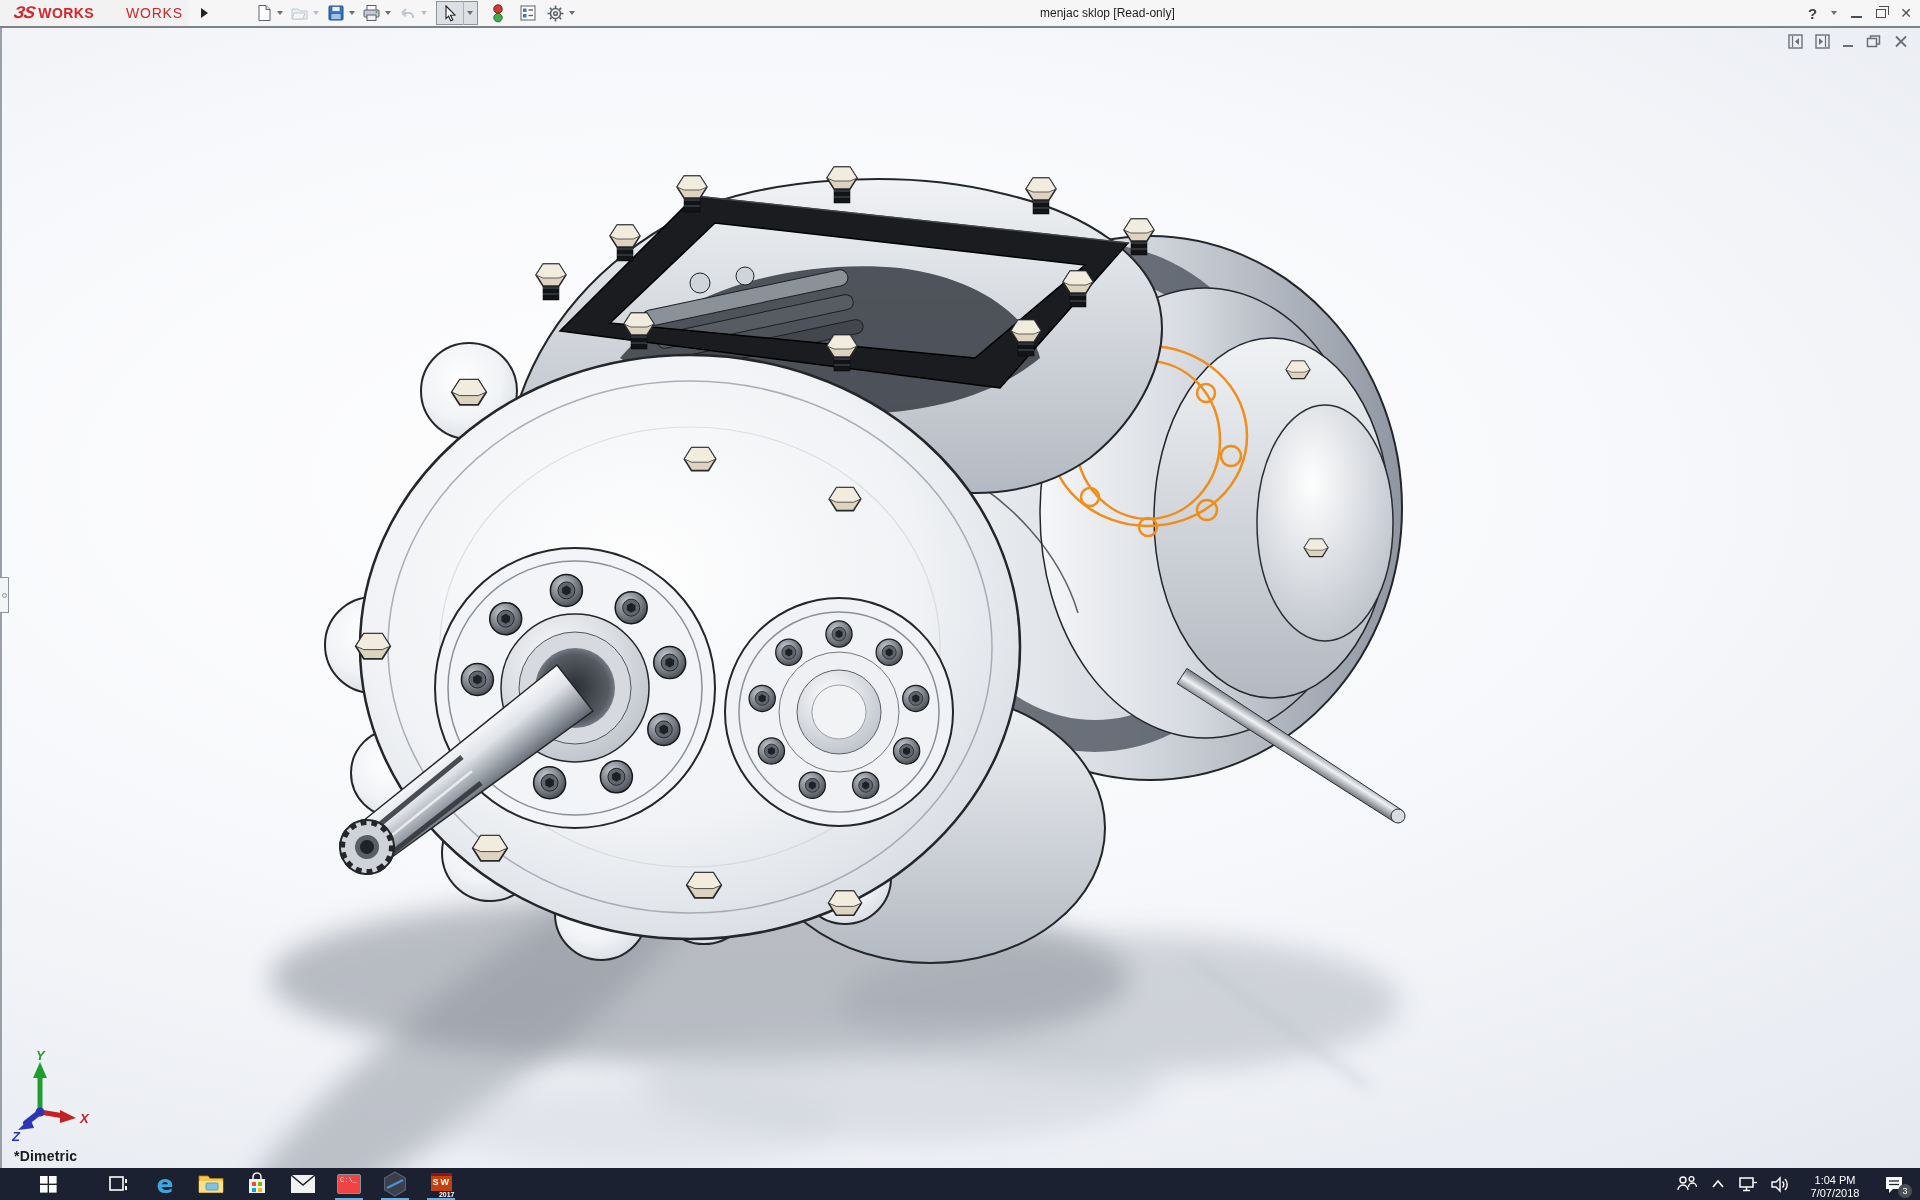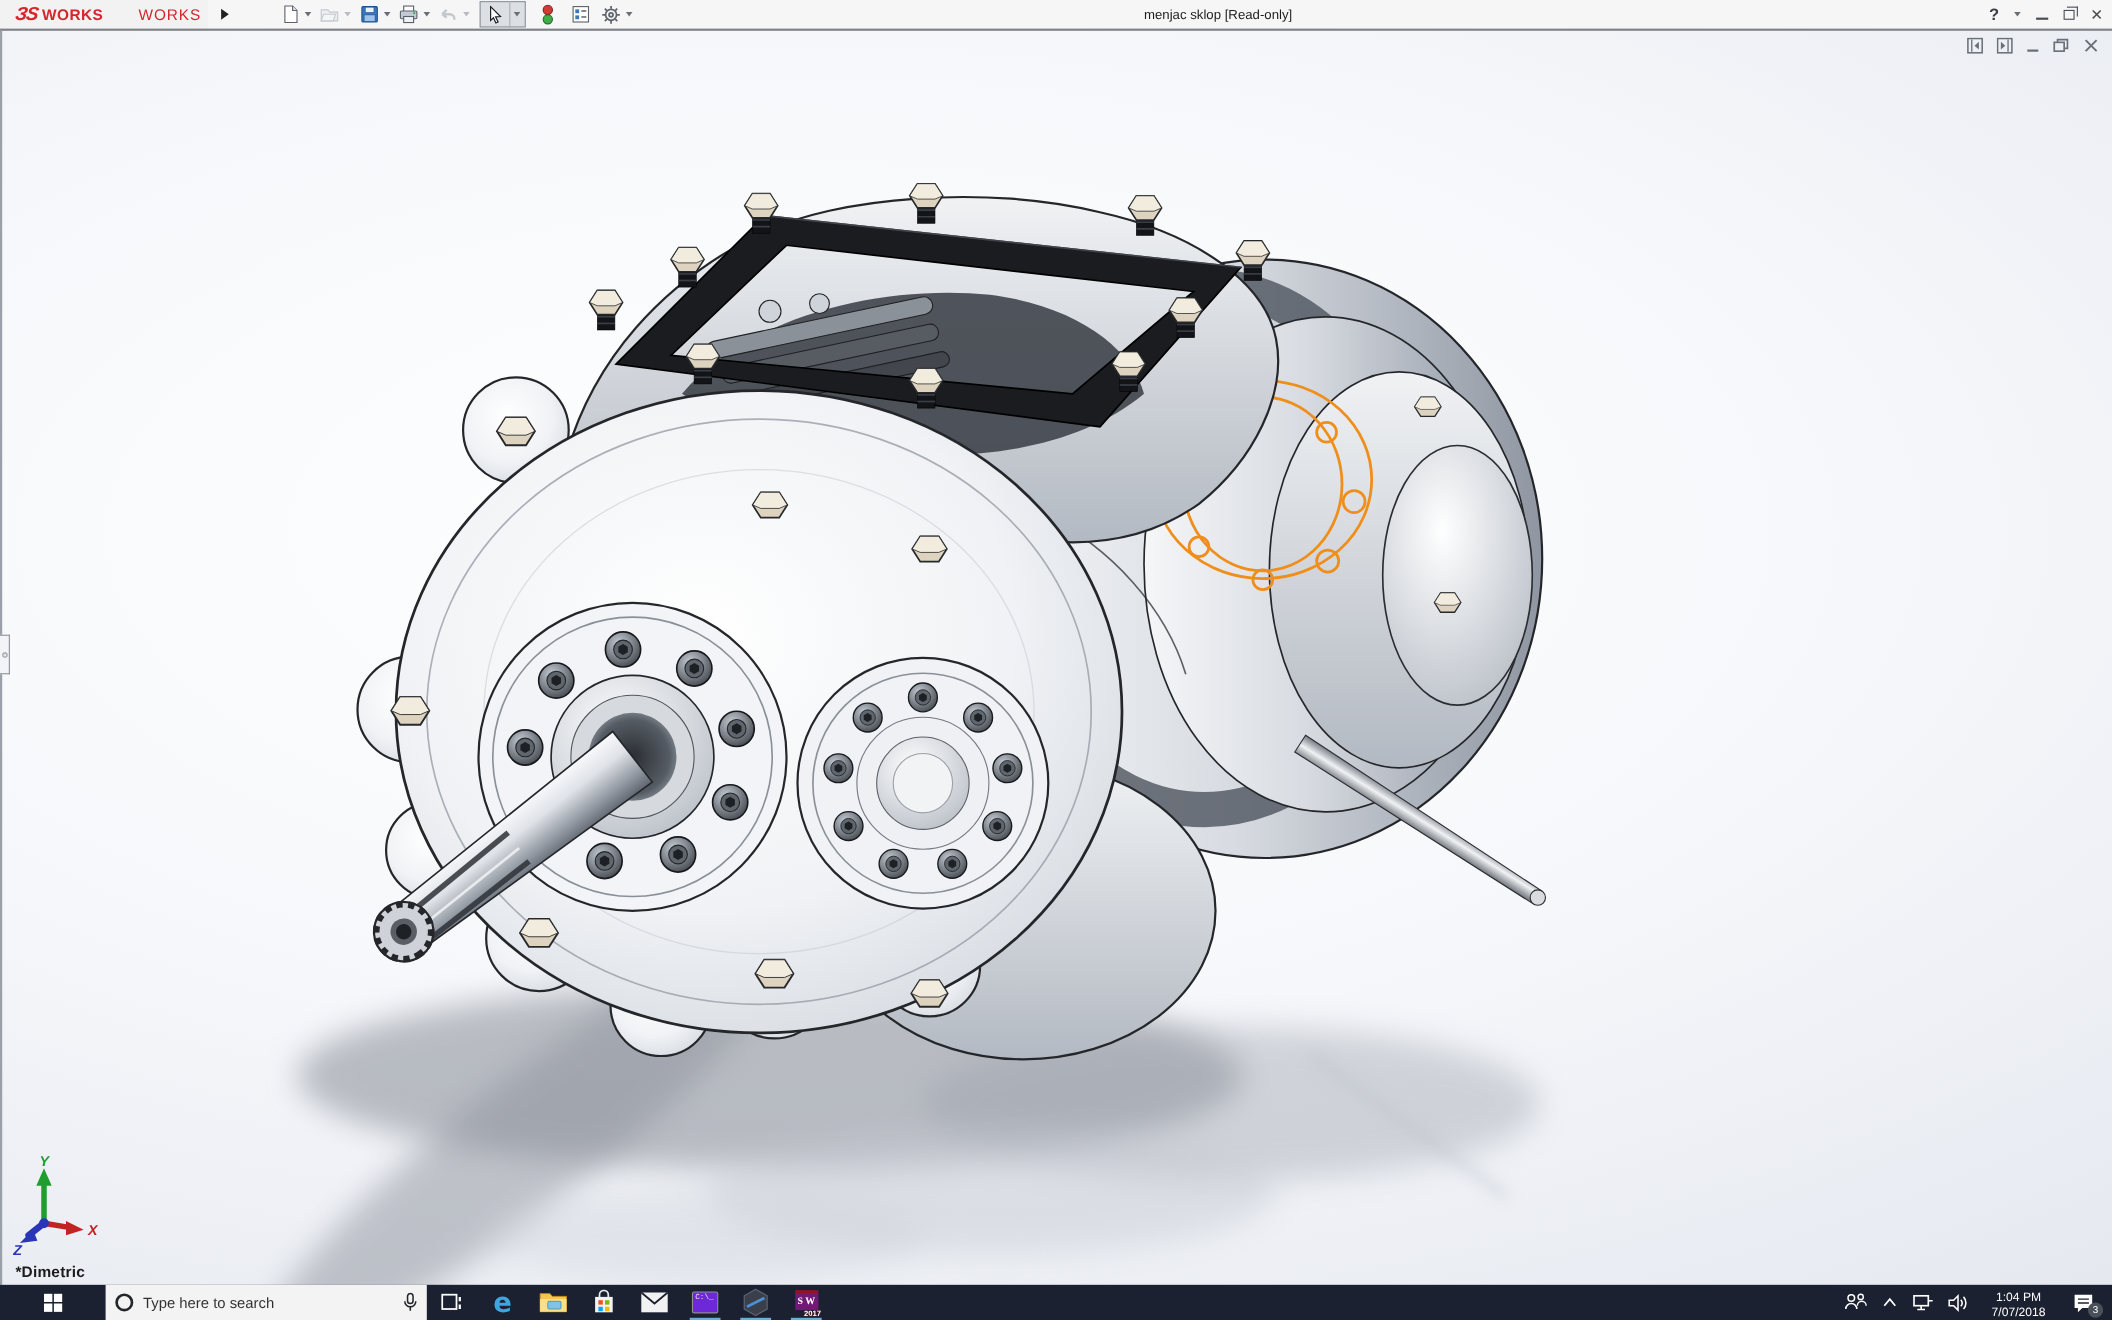--- a/index.html
+++ b/index.html
@@ -61,27 +61,27 @@
     color:#1f1f1f; font-family:"Liberation Sans","DejaVu Sans",sans-serif; }
   .tb-search input::placeholder { color:#1f1f1f; opacity:.92; }
   .tb-icon { position:relative; width:46px; display:flex; align-items:center; justify-content:center; }
   .run-underline { position:absolute; bottom:0; left:9px; right:9px; height:2px; background:#6aaede; }
   .tb-spacer { flex:1; }
   .tray { display:flex; align-items:center; gap:0; padding-right:6px; }
   .tray-item { position:relative; height:32px; display:flex; align-items:center; justify-content:center; }
   .clock { width:78px; text-align:center; color:#fff; font-size:11px; line-height:13px;align-items:flex-end; }
   .badge { position:absolute; right:2px; bottom:2px; width:14px; height:14px; border-radius:50%;
     background:#4a5058; color:#fff; font-size:9px; display:flex; align-items:center; justify-content:center; }
-  .cmd-ic { width:24px; height:20px; background:#6d28d9; border:1px solid #8b8f96; border-radius:2px;
+  .cmd-ic { width:24px; height:20px; background:#ef4444; border:1px solid #8b8f96; border-radius:2px;
     color:#e8e8e8; font-family:"Liberation Mono","DejaVu Sans Mono",monospace; font-size:7px;
     padding:1px 2px; line-height:8px; }
   .hex-app { width:26px; height:26px; display:flex; align-items:center; justify-content:center; }
   .sw-ic { position:relative; width:27px; height:27px; }
-  .sw-cube { position:absolute; left:3px; top:2px; width:21px; height:18px; background:#701a75;
-    box-shadow:inset 0 3px 0 #8f141d; display:flex; align-items:center; justify-content:center;font-family:Liberation Serif, serif; }
+  .sw-cube { position:absolute; left:3px; top:2px; width:21px; height:18px; background:#c2410c;
+    box-shadow:inset 0 3px 0 #8f141d; display:flex; align-items:center; justify-content:flex-start; }
   .sw-letters { color:#fff; font-size:9px; font-weight:bold; letter-spacing:2px; margin-left:2px; }
   .sw-year { position:absolute; right:0; bottom:0; color:#fff; font-size:7px; font-weight:bold;
     text-shadow:0 0 2px #7a1017; }
   .edge-e { color:#3ea6dd; font-size:25px; font-weight:bold; font-family:"DejaVu Sans",sans-serif;
     line-height:1; }
 </style>
 </head>
 <body>
 
 <div class="titlebar">
@@ -493,31 +493,20 @@
 <div class="taskbar">
   <div class="tb-start">
     <svg width="17" height="17">
       <rect x="0" y="0" width="7.6" height="7.6" fill="#fff"></rect>
       <rect x="9" y="0" width="7.6" height="7.6" fill="#fff"></rect>
       <rect x="0" y="9" width="7.6" height="7.6" fill="#fff"></rect>
       <rect x="9" y="9" width="7.6" height="7.6" fill="#fff"></rect>
     </svg>
   </div>
 
-  <div class="tb-search">
-    <svg width="18" height="18">
-      <circle cx="9" cy="9" r="7" fill="none" stroke="#23262b" stroke-width="2.4"></circle>
-    </svg>
-    <input type="text" placeholder="Type here to search" style="">
-    <svg width="14" height="18">
-      <rect x="4.5" y="1" width="5" height="9" rx="2.5" fill="none" stroke="#23262b" stroke-width="1.4"></rect>
-      <path d="M 2,8 a 5,5 0 0 0 10,0" fill="none" stroke="#23262b" stroke-width="1.4"></path>
-      <line x1="7" y1="13" x2="7" y2="16.5" stroke="#23262b" stroke-width="1.4"></line>
-    </svg>
-  </div>
 
   <div class="tb-icon">
     <svg width="20" height="18">
       <rect x="1" y="2" width="13" height="13" fill="none" stroke="#fff" stroke-width="1.6"></rect>
       <line x1="17" y1="4" x2="17" y2="8" stroke="#fff" stroke-width="2"></line>
       <line x1="17" y1="11" x2="17" y2="15" stroke="#fff" stroke-width="2"></line>
     </svg>
   </div>
 
   <div class="tb-icon">

